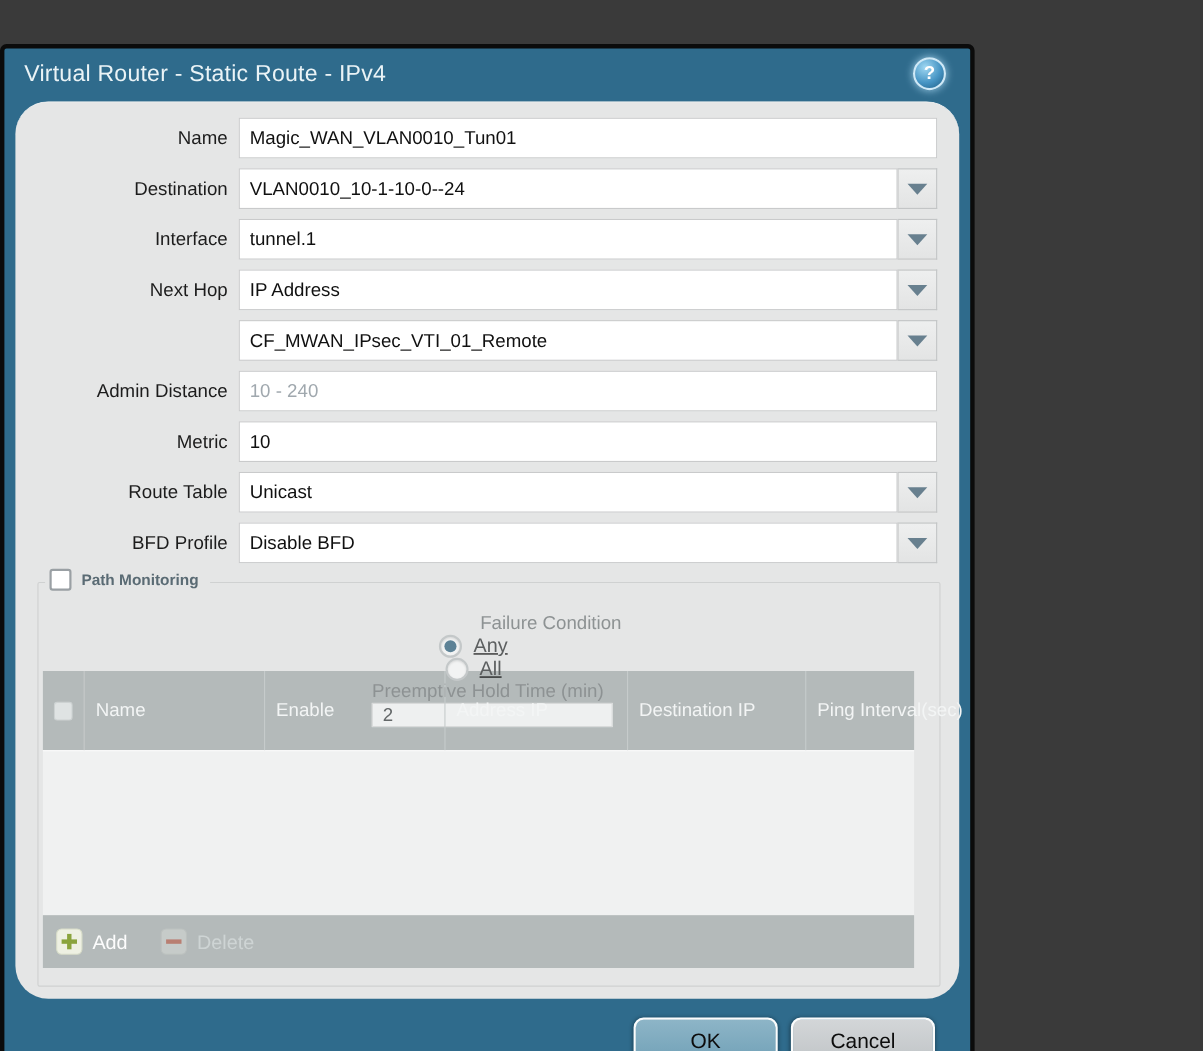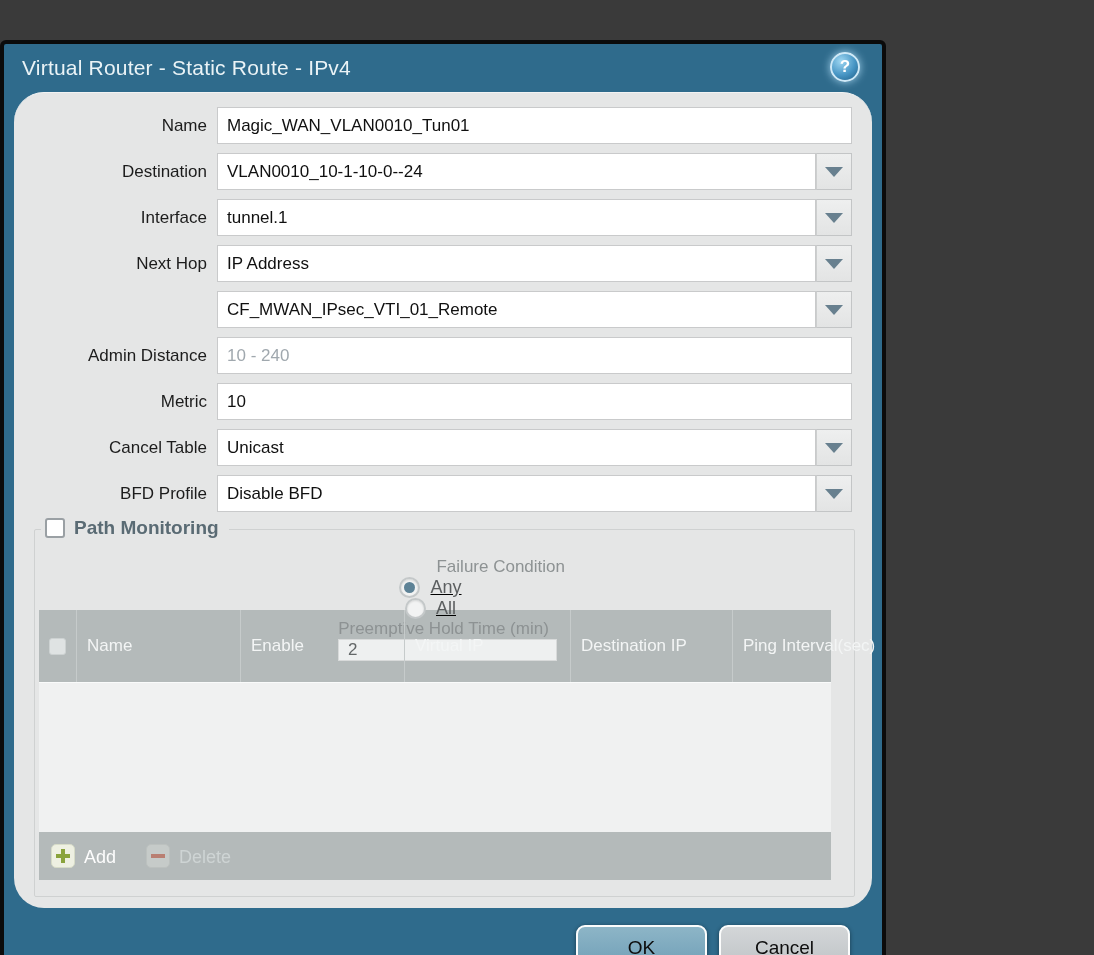--- a/index.html
+++ b/index.html
@@ -89,21 +89,21 @@
   .group-legend {
     position: absolute; top: -13px; left: 6px;
     background: #e5e6e6; padding: 0 10px 0 4px;
     display: flex; align-items: center; gap: 9px;
   }
   .checkbox {
     width: 20px; height: 20px; background: #ffffff;
     border: 2px solid #9aa0a4; border-radius: 3px;
     cursor: pointer; flex: none;
   }
-  .group-title { font-size: 19px; font-weight: bold; color: #5a6b74; }
+  .group-title { font-size: 14px; font-weight: bold; color: #5a6b74; }
 
   .failure-row {
     display: flex; align-items: center; height: 37px; margin-left: 20px; flex-direction: column;
   }
   .dim-label { font-size: 17px; color: #8d9293; }
   .fc-label { width: 255px; text-align: right; padding-right: 12px; flex: none; }
   .radio-item { display: flex; align-items: center; gap: 10px; margin-right: 38px; cursor: pointer; text-decoration: underline; }
   .radio {
     width: 21px; height: 21px; border-radius: 50%;
     background: #f2f3f3; border: 2px solid #c4c8c9;
@@ -244,21 +244,21 @@
     </div>
 
     <div class="frow">
       <label class="flabel">Metric</label>
       <div class="ctrl">
         <input class="tinput" value="10" style="">
       </div>
     </div>
 
     <div class="frow">
-      <label class="flabel">Cancel Table</label>
+      <label class="flabel">Route Table</label>
       <div class="ctrl">
         <input class="tinput" value="Unicast" style="">
         <span class="dd-btn">
             <span class="tri-down"></span>
           </span>
       </div>
     </div>
 
     <div class="frow">
       <label class="flabel">BFD Profile</label>
@@ -293,21 +293,21 @@
         <input class="pht-input" disabled="" value="2" style="">
       </div>
 
       <div class="pm-table">
         <div class="thead">
           <div class="th col-cb">
             <span class="th-checkbox"></span>
           </div>
           <div class="th col-1">Name</div>
           <div class="th col-2">Enable</div>
-          <div class="th col-3">Virtual IP</div>
+          <div class="th col-3">Address IP</div>
           <div class="th col-4">Destination IP</div>
           <div class="th col-5 wrap">Ping Interval(sec)</div>
           <div class="th col-6">Ping Count</div>
         </div>
         <div class="tbody"></div>
         <div class="tfoot">
           <span class="foot-btn">
             <span class="icon-sq add-bg">
                 <span class="plus"></span>
               </span>

